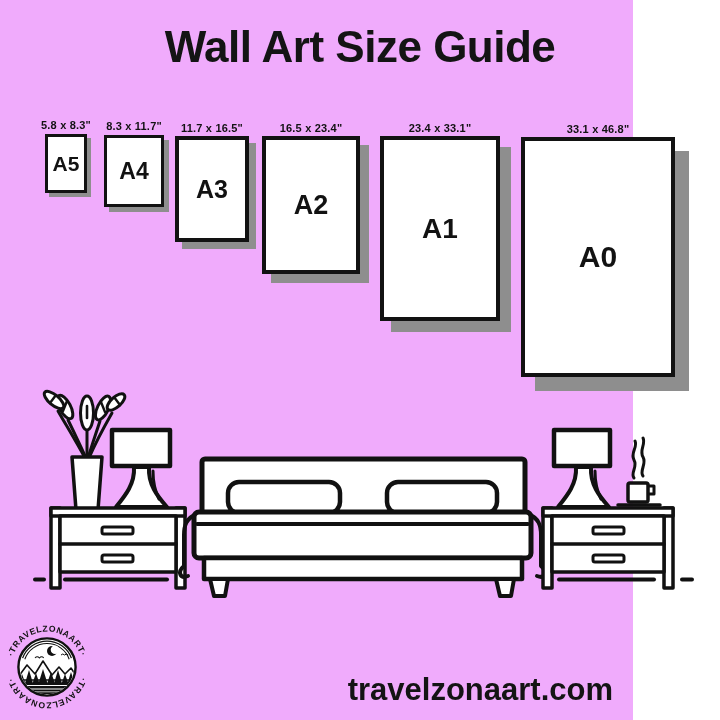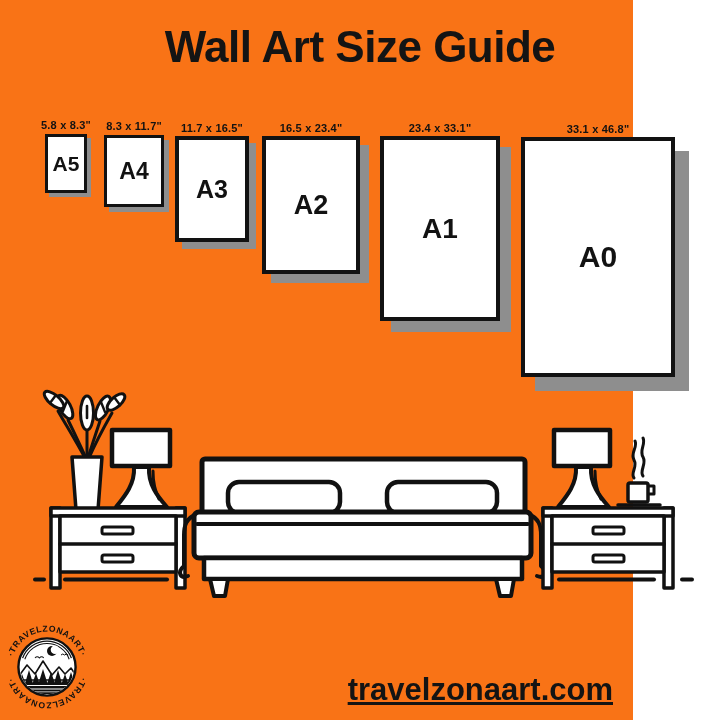--- a/index.html
+++ b/index.html
@@ -1,38 +1,38 @@
 <!DOCTYPE html>
 <html><head>
 <meta charset="utf-8">
 <style>
   html,body{margin:0;padding:0;background:#fff;}
   body{width:720px;height:720px;overflow:hidden;font-family:"Liberation Sans",sans-serif;}
-  .page{position:relative;width:633px;height:720px;background:#f97316;color:#111;}
+  .page{position:relative;width:633px;height:720px;background:#f0abfc;color:#111;}
 
   
   .title{position:absolute;top:22px;left:0;width:720px;text-align:center;
          font-size:44px;font-weight:800;letter-spacing:-0.5px;color:#141414;}
 
   
   .frame{position:absolute;background:#fff;border:4px solid #121212;box-sizing:border-box;
          display:flex;align-items:center;justify-content:center;font-weight:700;color:#121212;}
   .frame .dims{position:absolute;top:-18px;left:50%;transform:translateX(-50%);
                white-space:nowrap;font-size:11px;font-weight:700;letter-spacing:0.2px;color:#121212;}
   .f-a5{left:45px;top:134px;width:42px;height:59px;border-width:3px;box-shadow:4px 4px 0 #8e8e8e;font-size:21px;}
   .f-a4{left:104px;top:135px;width:60px;height:72px;border-width:3px;box-shadow:5px 5px 0 #8e8e8e;font-size:23px;}
   .f-a3{left:175px;top:136px;width:74px;height:106px;box-shadow:7px 7px 0 #8e8e8e;font-size:25px;}
   .f-a2{left:262px;top:136px;width:98px;height:138px;box-shadow:9px 9px 0 #8e8e8e;font-size:27px;}
   .f-a1{left:380px;top:136px;width:120px;height:185px;box-shadow:11px 11px 0 #8e8e8e;font-size:28px;}
   .f-a0{left:521px;top:137px;width:154px;height:240px;box-shadow:14px 14px 0 #8e8e8e;font-size:30px;}
 
   
   .scene-svg{position:absolute;left:28px;top:385px;}
   .logo-svg{position:absolute;left:2px;top:622px;}
-  .website{position:absolute;top:672px;right:20px;font-size:31px;font-weight:800;color:#141414;text-decoration:underline;}
+  .website{position:absolute;top:672px;right:20px;font-size:31px;font-weight:800;color:#141414;}
 
   .ln{stroke:#111;stroke-linecap:round;stroke-linejoin:round;fill:none;}
   .fw{stroke:#111;stroke-linecap:round;stroke-linejoin:round;fill:#fff;}
 </style>
 </head>
 <body>
 
 <div class="page">
 
   <div class="title">Wall Art Size Guide</div>

